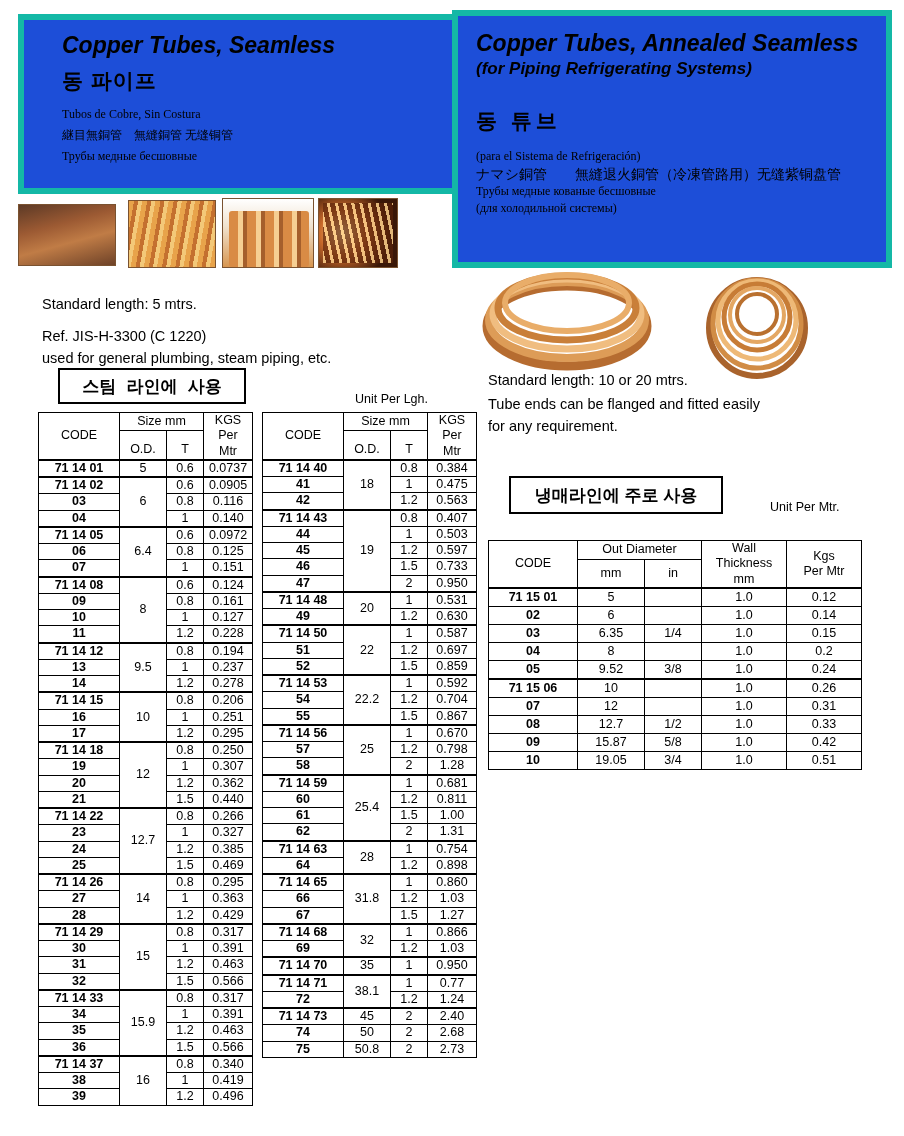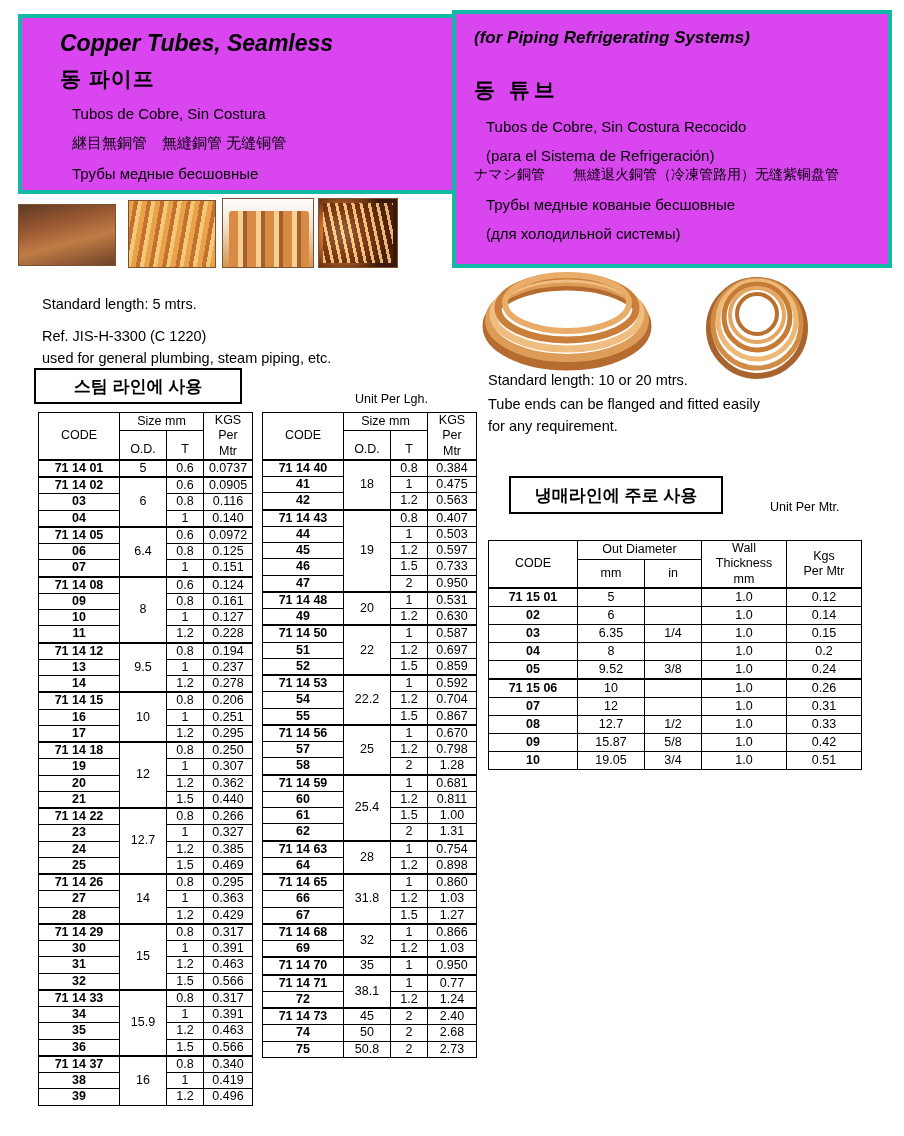--- a/index.html
+++ b/index.html
@@ -9,40 +9,40 @@
     font-family:"Liberation Sans", sans-serif;
     color:#000;
     position:relative;
     overflow:hidden;
   }
   .page{position:relative;width:904px;height:1136px;}
 
   
   .hdr{
     position:absolute;
-    background:#d946ef;
-    border:4px solid #14b8a6;
+    background:#1d4ed8;
+    border:6px solid #14b8a6;
     box-sizing:border-box;
   }
   #hdr-left{left:18px;top:14px;width:455px;height:180px;}
   #hdr-right{left:452px;top:10px;width:440px;height:258px;}
 
   .hdr .t-en{
     font-family:"Liberation Sans", sans-serif;
     font-style:italic;font-weight:bold;
     font-size:23px;
     margin:0;
   }
   .hdr .t-en-sub{
     font-style:italic;font-weight:bold;font-size:17px;margin:0;
   }
   .hdr .t-kr{
     font-weight:bold;font-size:21px;margin:0;letter-spacing:1px;
   }
-  .hdr .t-line{font-size:15px;margin:12px;}
+  .hdr .t-line{font-size:12px;margin:0;font-family:Liberation Serif, serif;}
   .hdr .t-line-sm{font-size:14px;margin:0;}
 
   #hdr-left .inner{padding:12px 0 0 38px;}
   #hdr-left .t-en{margin-bottom:8px;}
   #hdr-left .t-kr{margin-bottom:12px;}
   #hdr-left .t-line{margin-bottom:5px;}
 
   #hdr-right .inner{padding:14px 0 0 18px;}
   #hdr-right .t-en{margin-bottom:2px;}
   #hdr-right .t-en-sub{margin-bottom:28px;}
@@ -76,21 +76,21 @@
   #t-std-right{left:488px;top:372px;}
   #t-tube1{left:488px;top:396px;}
   #t-tube2{left:488px;top:418px;text-align:center;}
   #t-unit-lgh{left:355px;top:392px;font-size:12.5px;}
   #t-unit-mtr{left:770px;top:500px;font-size:12.5px;}
 
   
   .krbox{position:absolute;border:2px solid #000;box-sizing:border-box;
      display:flex;align-items:center;justify-content:center;
      font-weight:bold;font-size:17px;}
-  #krbox1{left:34px;top:368px;width:208px;height:36px;}
+  #krbox1{left:58px;top:368px;width:188px;height:36px;font-family:Liberation Mono, monospace;}
   #krbox2{left:494px;top:476px;width:214px;height:38px;margin-left:15px;}
 
   
   table{border-collapse:collapse;position:absolute;font-size:12px;}
   table td,table th{border:1px solid #000;padding:0;text-align:center;
      font-weight:normal;font-size:12.5px;line-height:1.22;}
   .code-c{font-weight:bold;font-size:12.5px;white-space:nowrap;}
   .grp-top td{border-top:2px solid #000;}
   .hdr-cell{font-size:12.5px;}
 
@@ -122,23 +122,23 @@
       <p class="t-en">Copper Tubes, Seamless</p>
       <p class="t-kr">동 파이프</p>
       <p class="t-line">Tubos de Cobre, Sin Costura</p>
       <p class="t-line">継目無銅管　無縫銅管 无缝铜管</p>
       <p class="t-line">Трубы медные бесшовные</p>
     </div>
   </div>
 
   <div class="hdr" id="hdr-right">
     <div class="inner">
+      <p class="t-en">Copper Tubes, Annealed Seamless</p>
       <p class="t-en-sub">(for Piping Refrigerating Systems)</p>
       <p class="t-kr">동 튜브</p>
-      <p class="t-line">Tubos de Cobre, Sin Costura Recocido</p>
       <p class="t-line">(para el Sistema de Refrigeración)</p>
       <p class="t-line-sm">ナマシ銅管　　無縫退火銅管（冷凍管路用）无缝紫铜盘管</p>
       <p class="t-line">Трубы медные кованые бесшовные</p>
       <p class="t-line">(для холодильной системы)</p>
     </div>
   </div>
 
   <div class="photo" id="ph1"></div>
   <div class="photo" id="ph2"></div>
   <div class="photo" id="ph3"></div>

